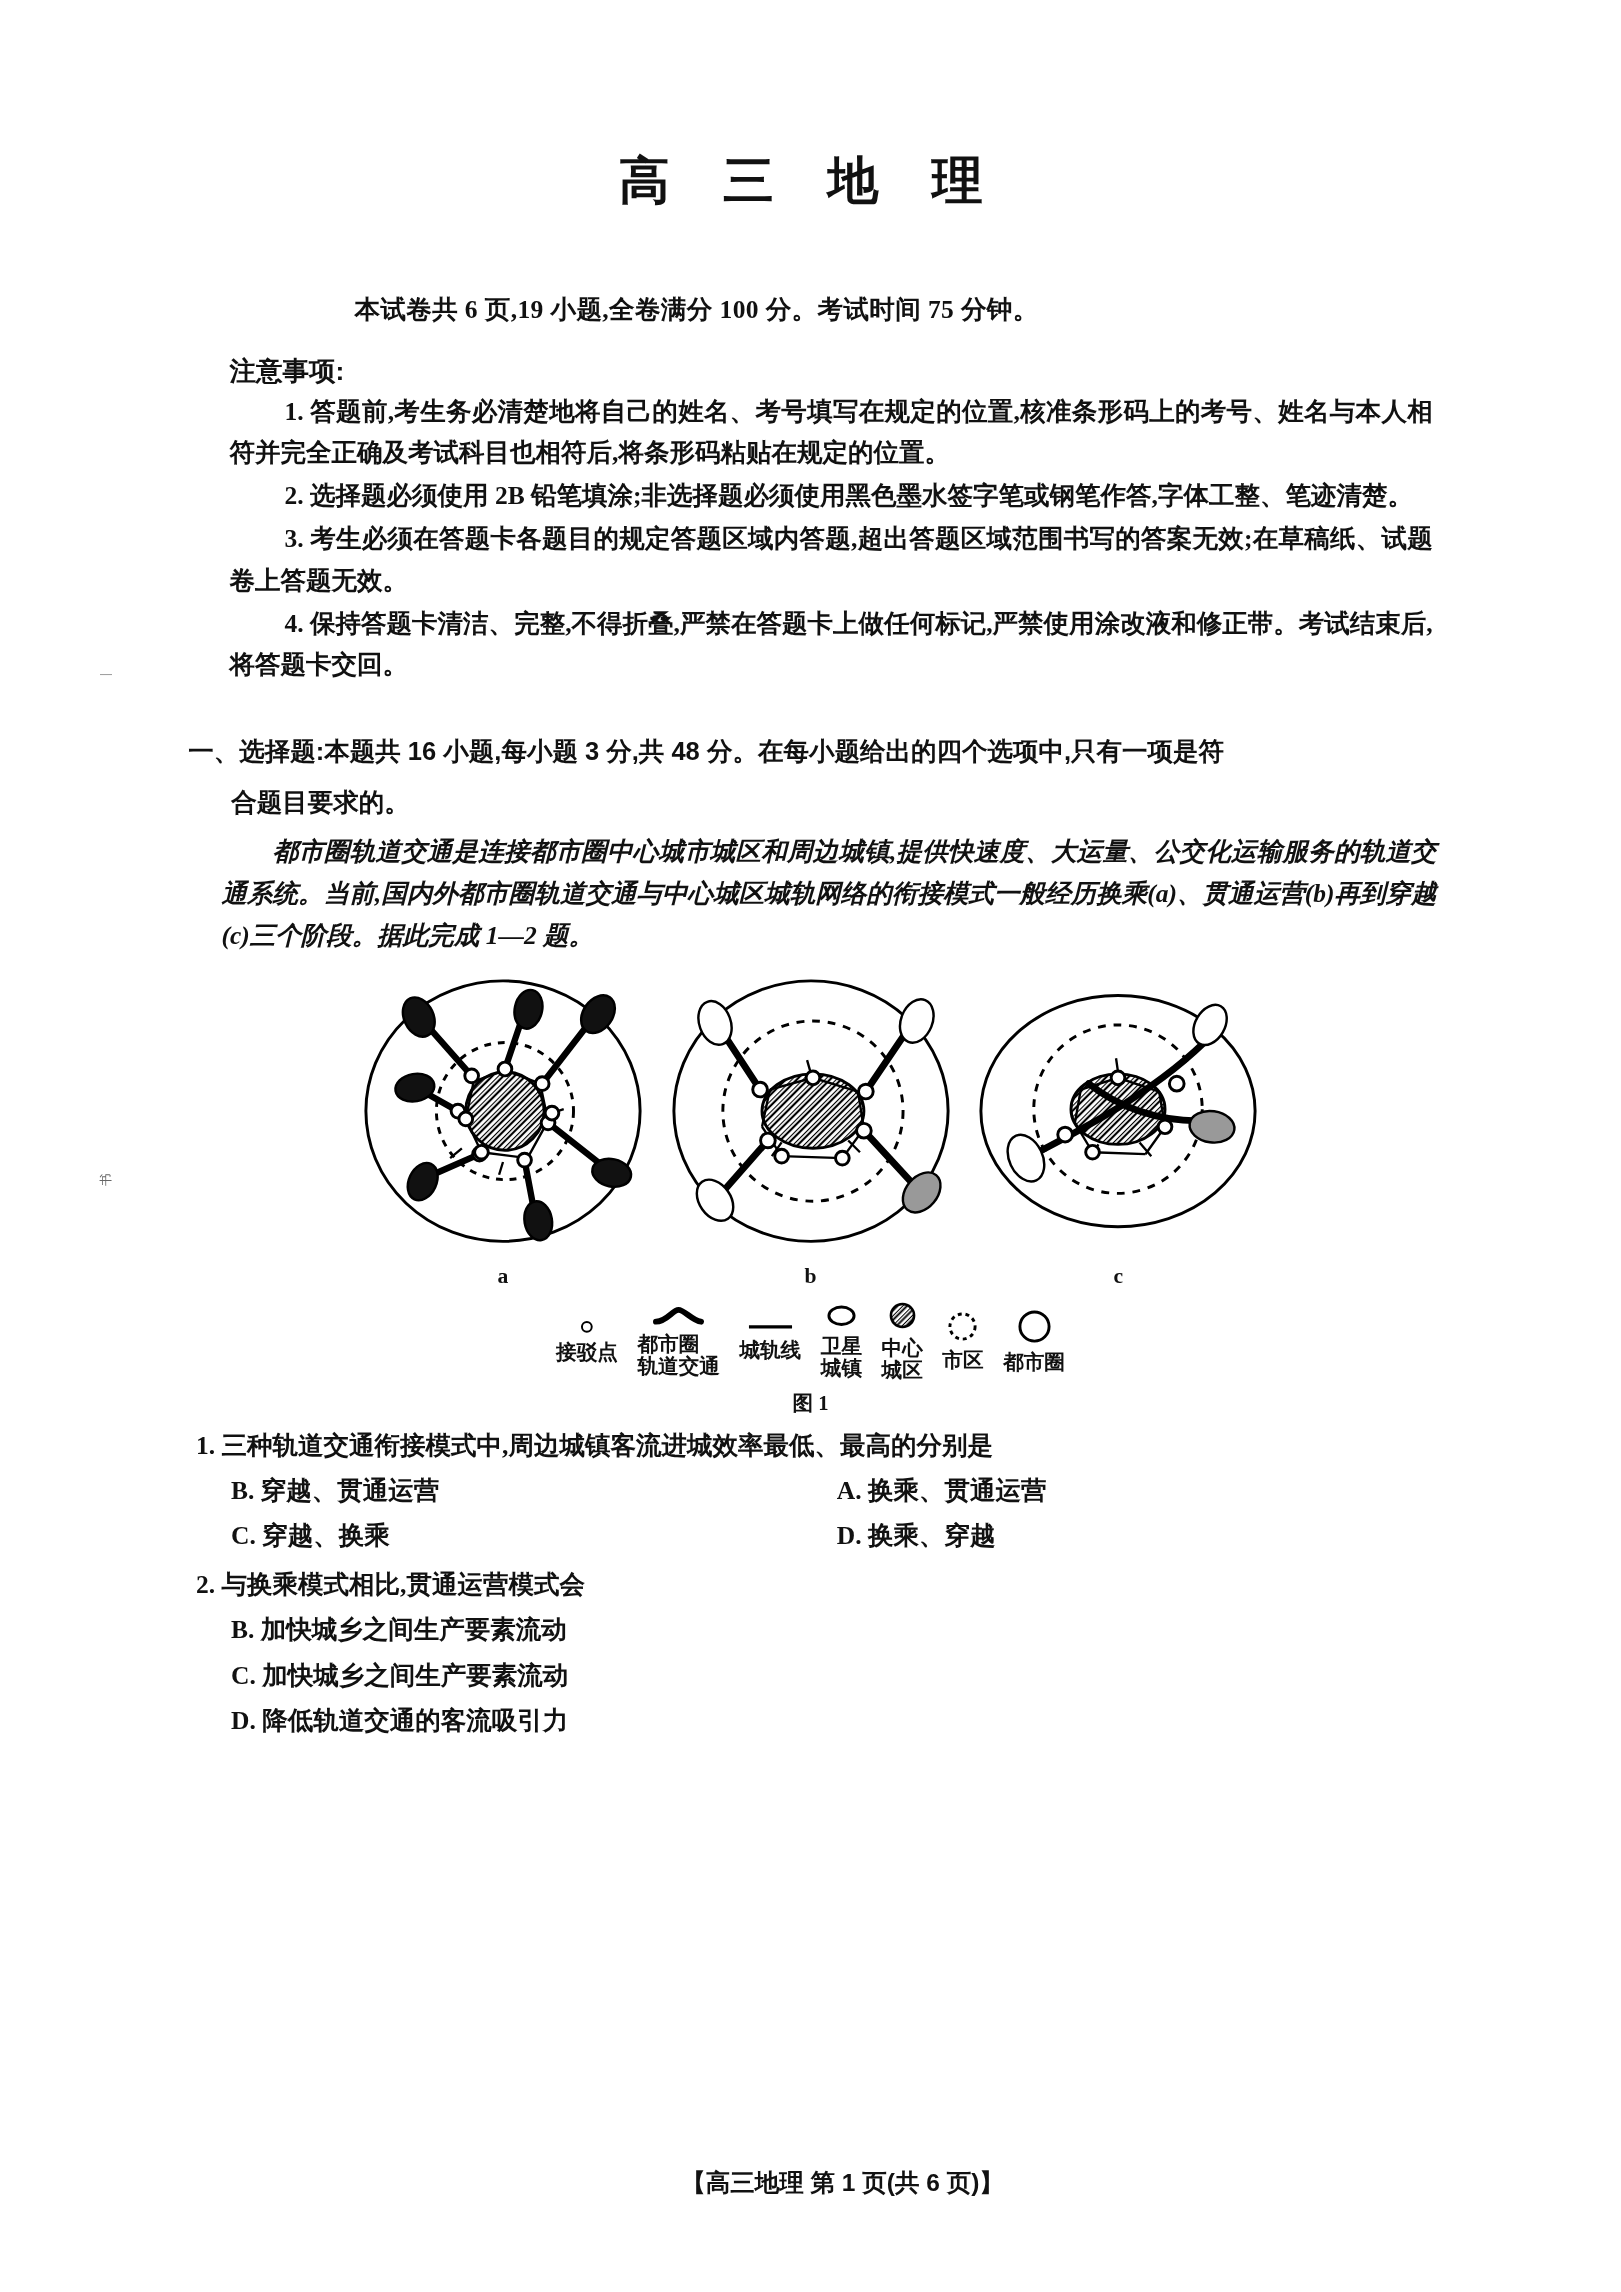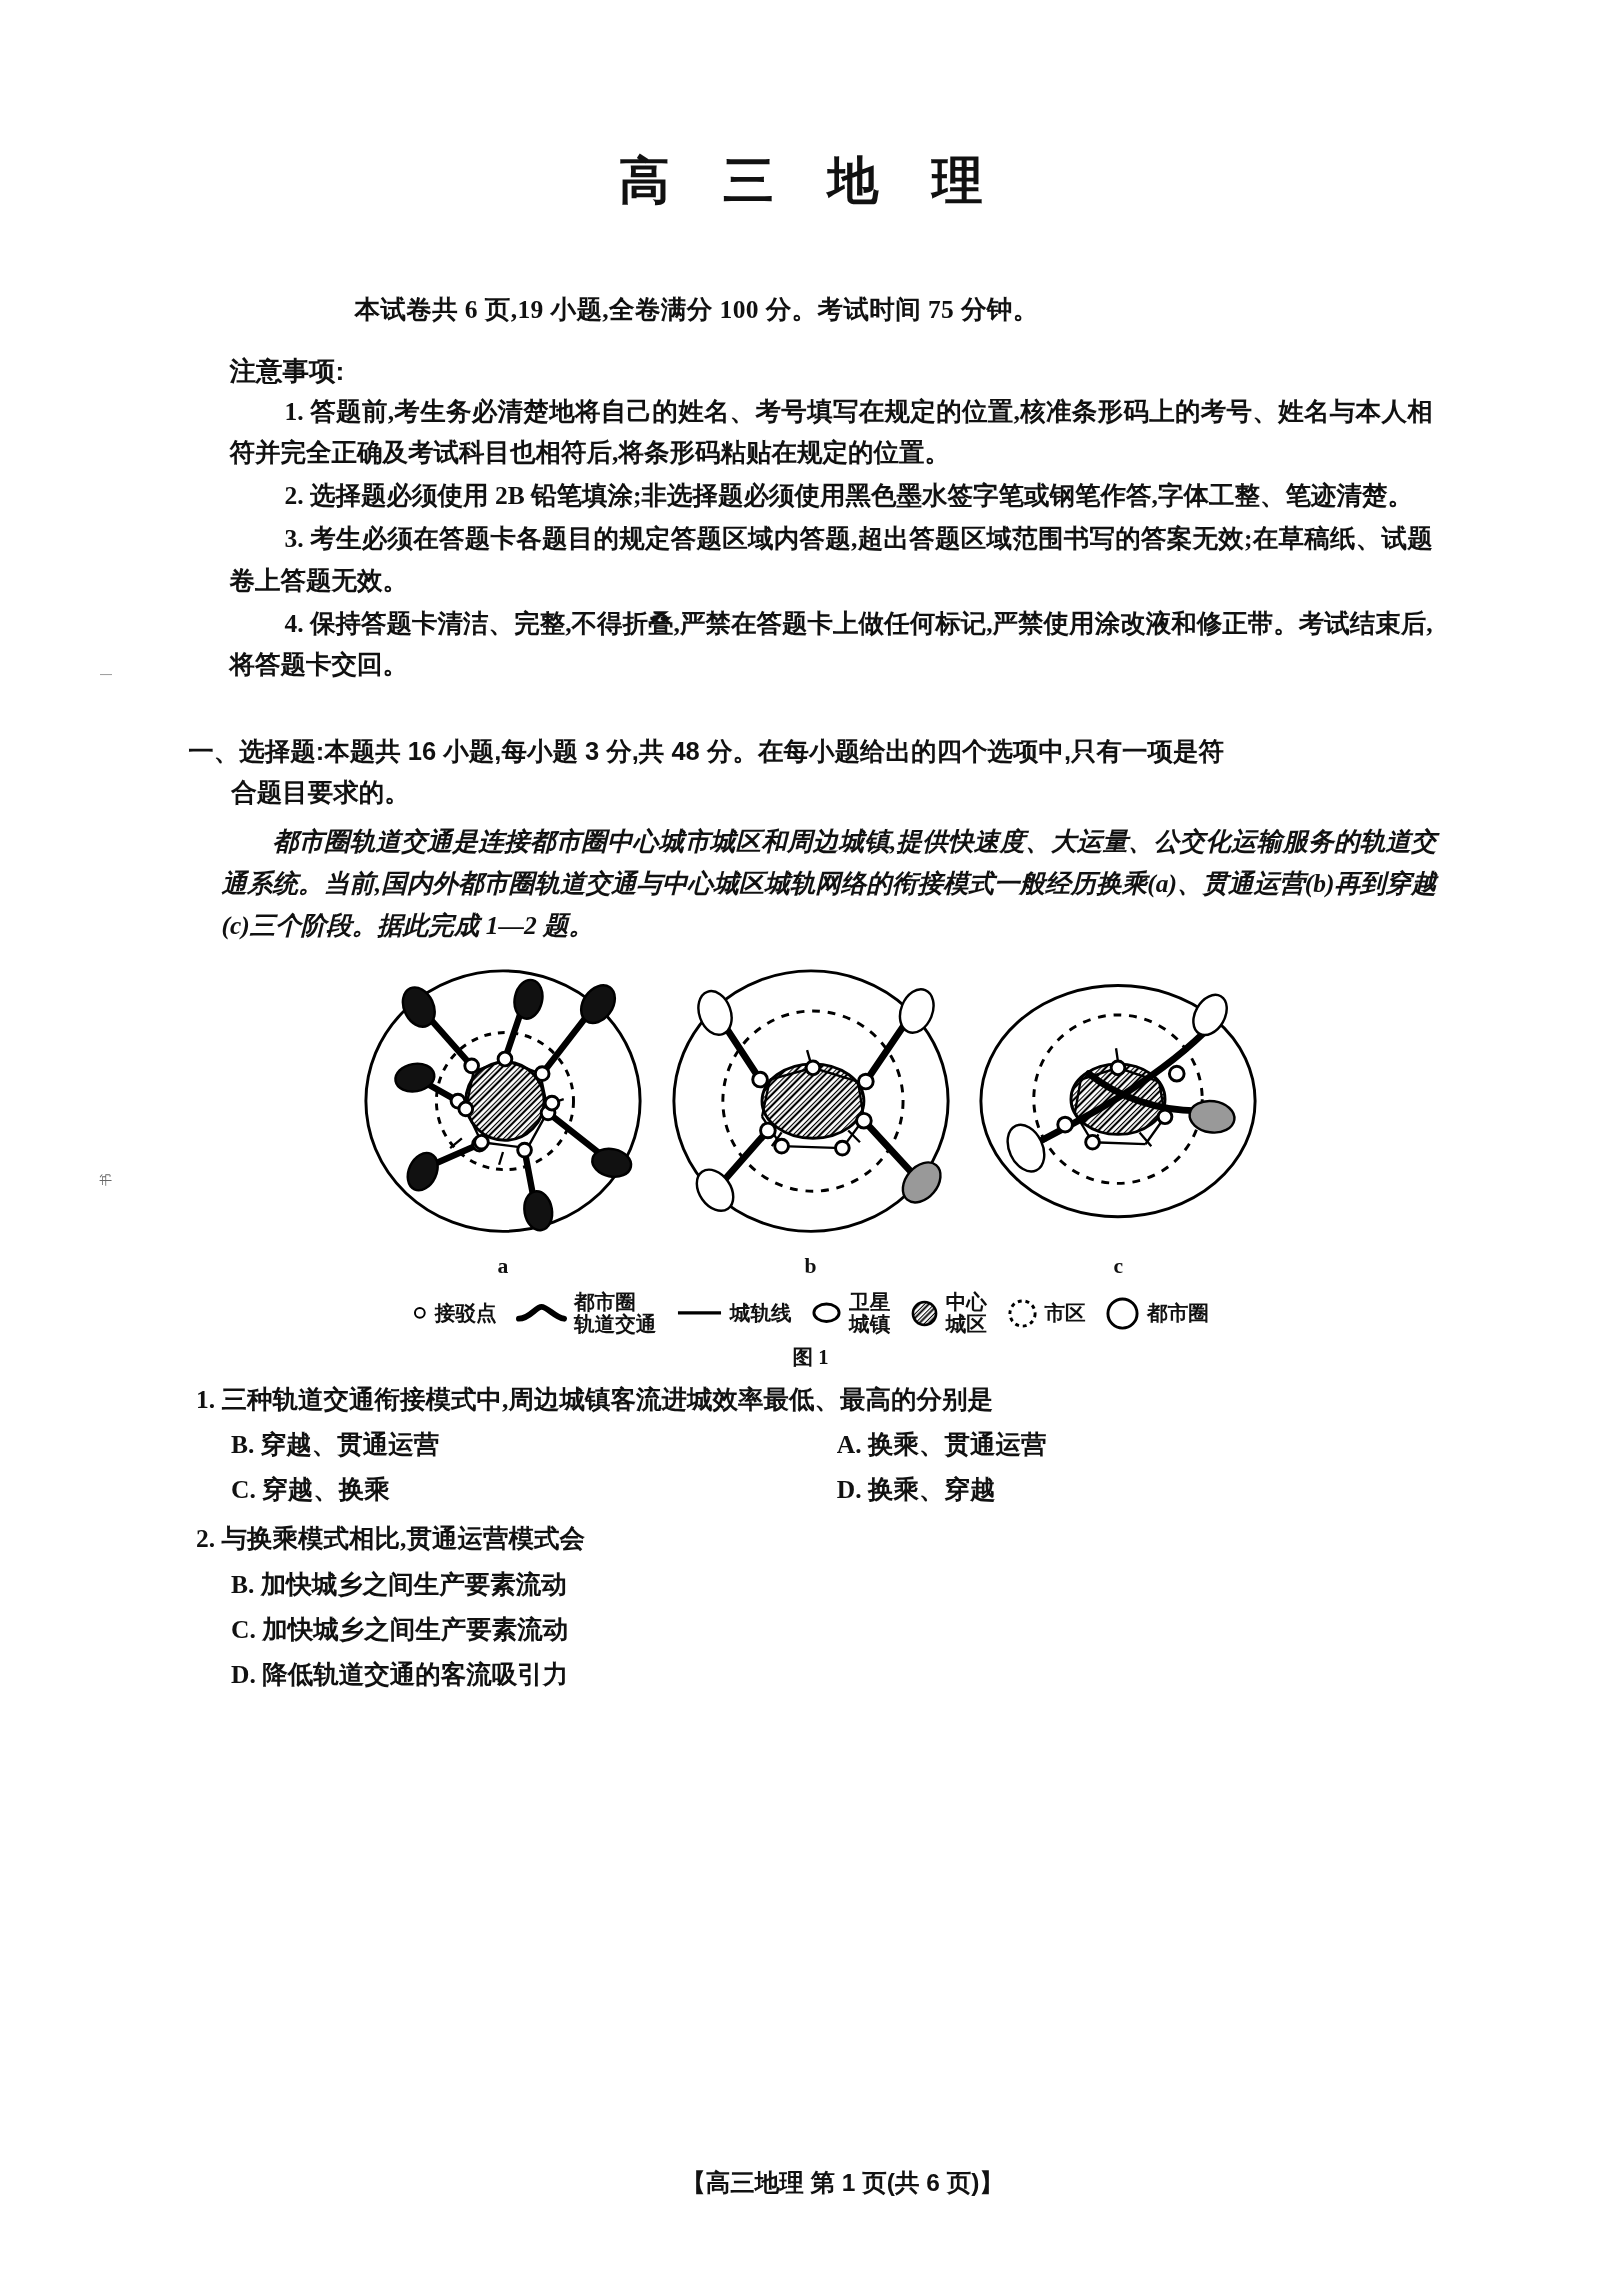--- a/index.html
+++ b/index.html
@@ -73,20 +73,21 @@
     font-weight: bold;
     margin-top: 45px;
     padding-left: 9.8px;
     line-height: 1.62;
     text-align: justify;
     font-family: "Liberation Sans", "DejaVu Sans", sans-serif;
   }
   .section-head .cont {
     display: block;
     padding-left: 43px;
+    margin-top: 10px;
   }
 
   .passage {
     font-size: 25.5px;
     line-height: 1.64;
     text-indent: 51px;
     padding-left: 43px;
     padding-right: 5.9px;
     text-align: justify;
     margin-top: 7.8px;
@@ -123,20 +124,21 @@
     gap: 19.6px;
     margin-top: 11.8px;
     font-size: 20.6px;
     font-weight: bold;
     font-family: "Liberation Sans", "DejaVu Sans", sans-serif;
   }
   .legend-item {
     display: flex;
     align-items: center;
     gap: 6.9px;
+    flex-direction: column;
   }
   .legend-text {
     line-height: 1.08;
     text-align: left;
     white-space: pre-line;
   }
   .fig-caption {
     font-size: 20.6px;
     margin-top: 7.8px;
     font-weight: bold;

